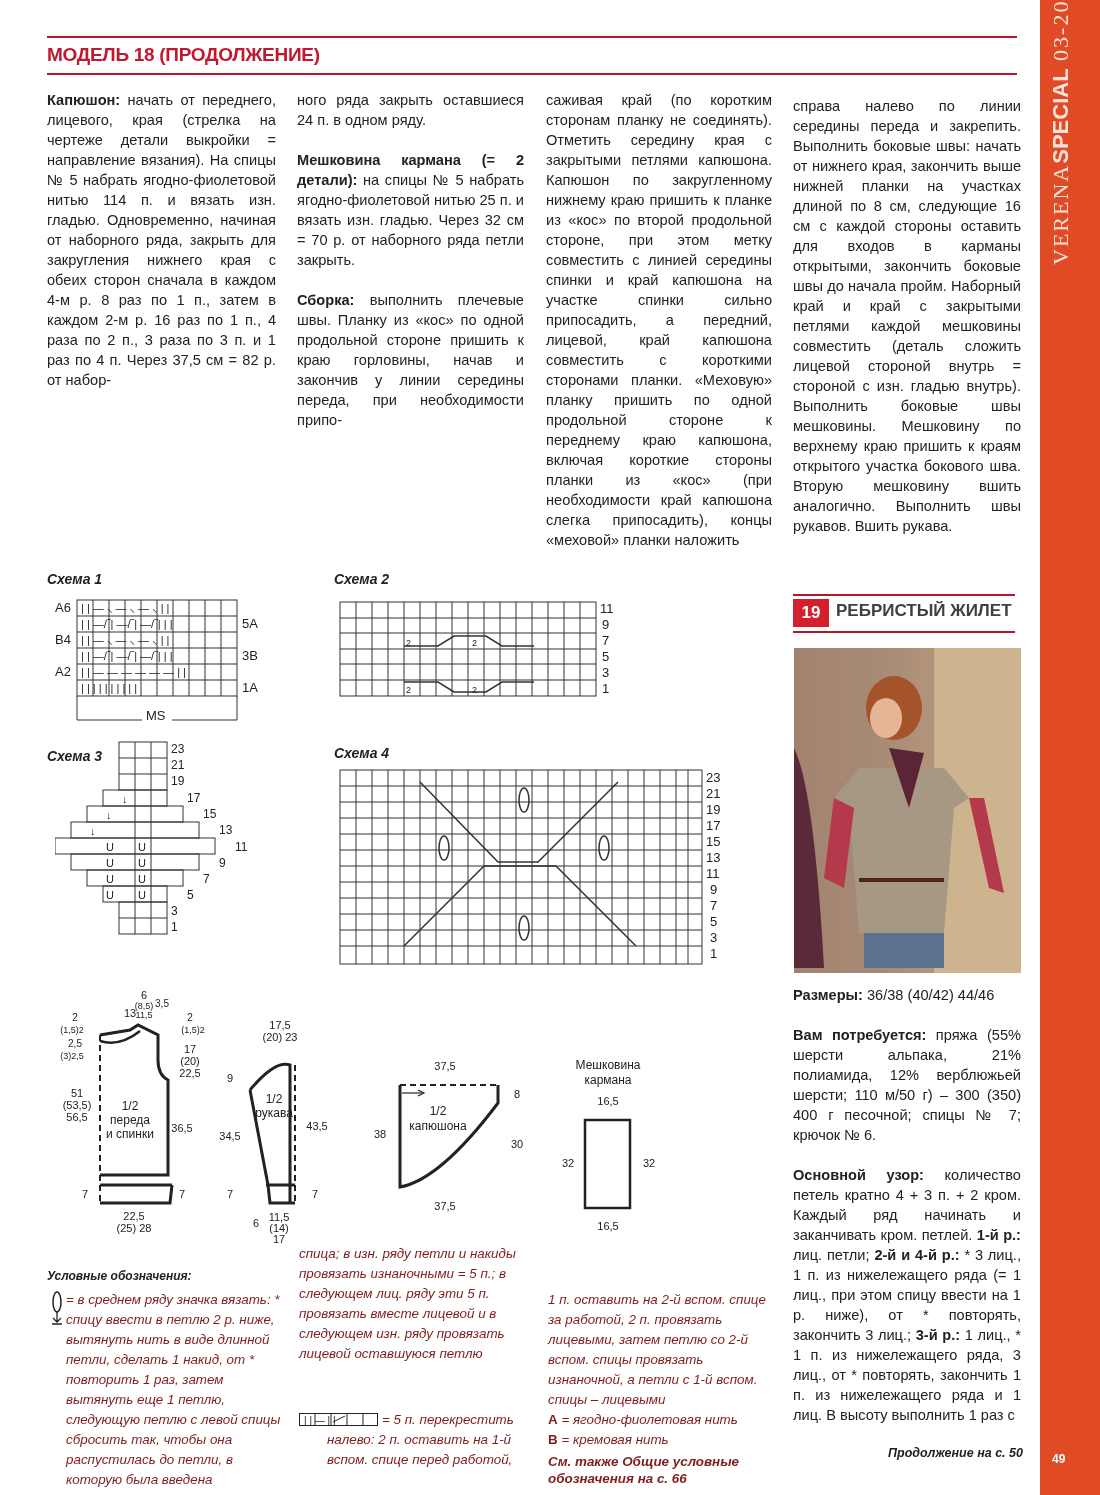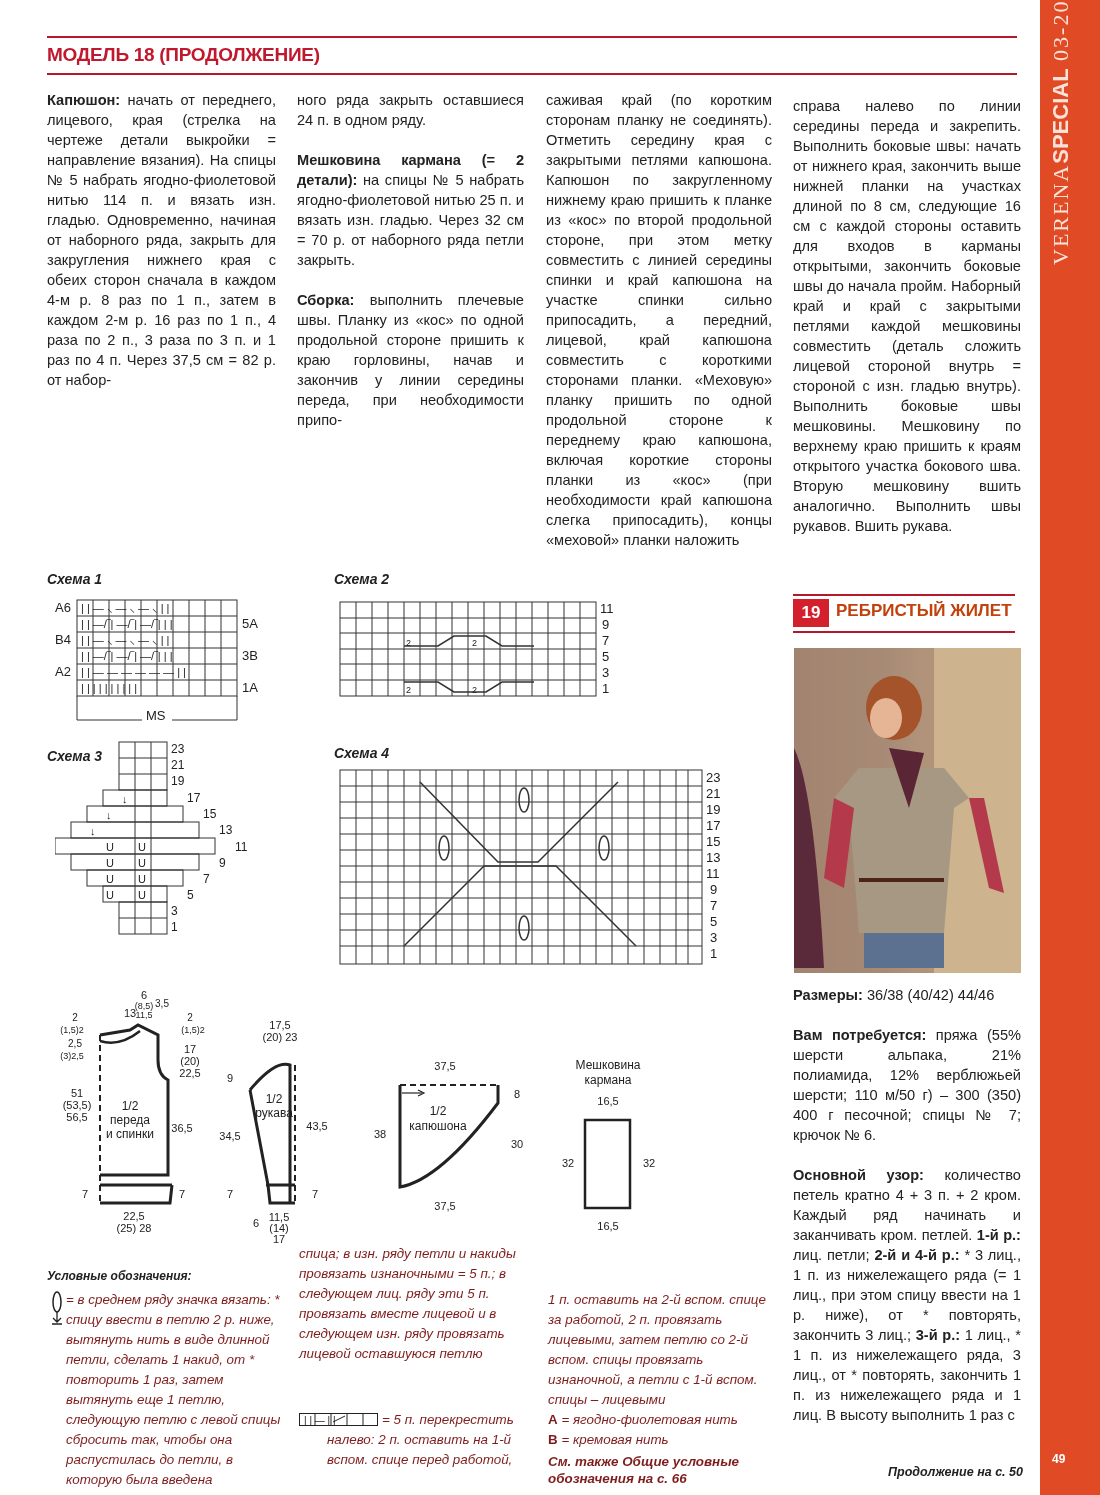--- a/index.html
+++ b/index.html
@@ -16,28 +16,28 @@
 
   .col { position: absolute; font-size: 14.6px; line-height: 20px; text-align: justify; }
   .col p { margin-bottom: 20px; }
   .col b { font-weight: bold; }
 
   .schema-title { position: absolute; font-style: italic; font-weight: bold; font-size: 14px; }
   svg text { font-family: "Liberation Sans", sans-serif; }
 
   .model19 { position: absolute; left: 793px; top: 597px; width: 222px; height: 32px; }
   .model19 .num { position: absolute; left: 0; top: 2px; width: 36px; height: 28px; background: #d41f2c; color: #fff; font-weight: bold; font-size: 17px; text-align: center; line-height: 28px; }
-  .model19 .ttl { position: absolute; left: 43px; top: 4px; color: #c2410c; font-weight: bold; font-size: 17px; }
+  .model19 .ttl { position: absolute; left: 43px; top: 4px; color: #404040; font-weight: bold; font-size: 17px; }
 
   .photo { position: absolute; left: 794px; top: 648px; width: 227px; height: 325px; overflow: hidden;
            background: linear-gradient(90deg, #a78a74 0%, #b59d83 40%, #c9b08c 55%, #d2ba95 100%); }
 
   .legend { position: absolute; font-style: italic; font-size: 13.4px; line-height: 20px; color: #7f1d1d; }
   .legend b { font-style: normal; font-weight: bold; }
-  .cont { position: absolute; left: 888px; top: 1446px; font-style: italic; font-weight: bold; font-size: 12.5px; margin-top: 19px; }
+  .cont { position: absolute; left: 888px; top: 1446px; font-style: italic; font-weight: bold; font-size: 12.5px; }
 </style>
 </head>
 <body>
 
 <div class="side-strip">
   <div class="brand"><span>VERENA</span><b>SPECIAL</b> <span>03-2022</span></div>
   <div class="pagenum">49</div>
 </div>
 
 <div class="hdr-line" style="left:47px;top:36px;width:970px;"></div>

